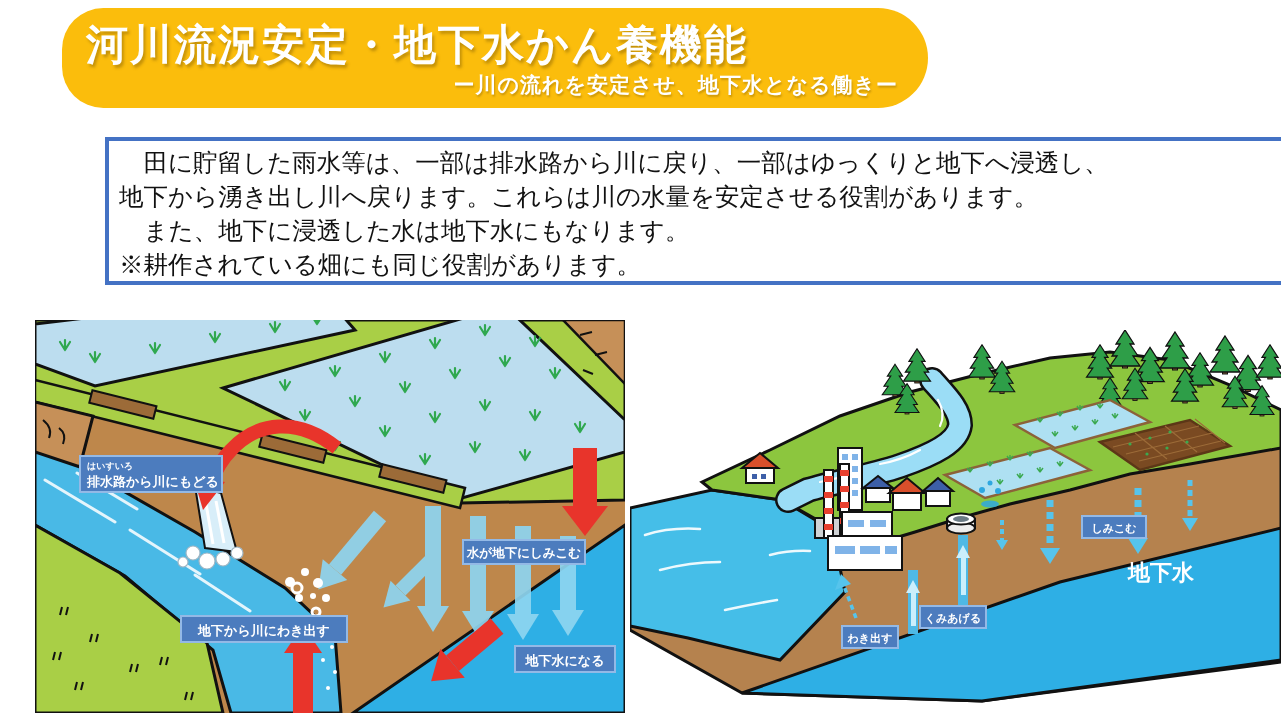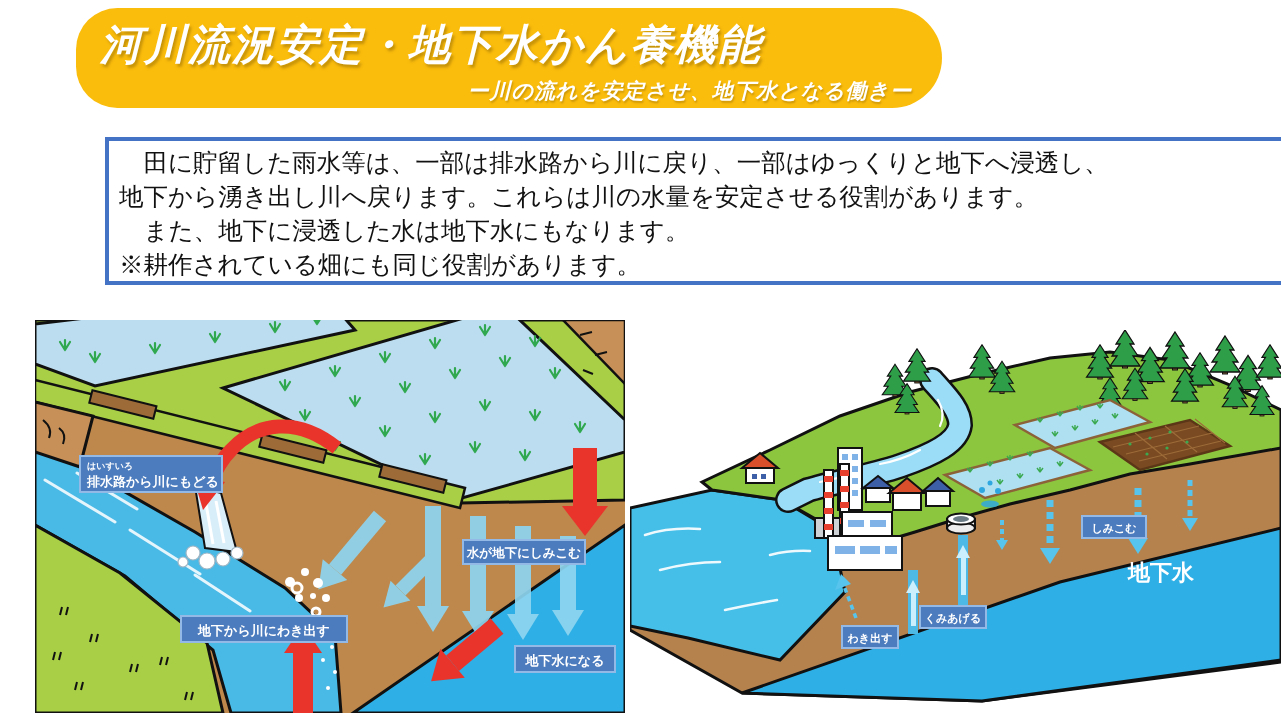--- a/index.html
+++ b/index.html
@@ -1,24 +1,24 @@
 <!DOCTYPE html>
 <html style="--header-orange: #FBBD0C; --box-border-blue: #4472C4; --label-blue: #4C7CBE; --label-border-blue: #93B9E6; --paddy-blue: #BCDDEF; --levee-green: #A9CF46; --grass-green: #8CC63E; --earth-brown: #BE874B; --earth-brown-dark: #B5824E; --river-blue: #49B9E6; --sea-blue: #45BEE8; --groundwater-blue: #2EAFE5; --arrow-red: #E8342B; --arrow-lightblue: #8ED5F0; --tree-green: #2E9E48; --text-white: #FFFFFF; --body-text: #111111;"><head>
 <meta charset="utf-8">
 <style>
   html,body{margin:0;padding:0;background:#fff;}
   .slide{position:relative;width:1281px;height:721px;background:#fff;overflow:hidden;
          font-family:"Liberation Sans",sans-serif;}
   
-  .banner{position:absolute;left:76px;top:8px;width:866px;height:100px;
-          background:var(--header-orange);border-radius:48px 58px 58px 48px;font-style:italic;}
+  .banner{position:absolute;left:62px;top:8px;width:866px;height:100px;
+          background:var(--header-orange);border-radius:48px 58px 58px 48px;}
   .banner-title{margin:0;padding:14px 0 0 24px;font-size:42px;line-height:1.1;font-weight:700;
           color:var(--text-white);letter-spacing:2px;
           text-shadow:2px 3px 3px rgba(90,60,0,.35);}
-  .banner-subtitle{margin-top:9px;padding-right:30px;text-align:right;font-size:21px;
+  .banner-subtitle{margin-top:3px;padding-right:30px;text-align:right;font-size:21px;
           font-weight:700;color:var(--text-white);letter-spacing:1px;
           text-shadow:1px 2px 2px rgba(90,60,0,.3);}
   
   .descbox{position:absolute;left:105px;top:137px;width:1196px;height:148px;
           box-sizing:border-box;border:4px solid var(--box-border-blue);background:#fff;
           padding:5px 12px 4px 10px;font-size:24.5px;line-height:34px;color:var(--body-text);
           font-weight:500;}
   .descbox .line4{text-align:left;padding-right:8px;}
   
   .illus-left{position:absolute;left:35px;top:320px;}

